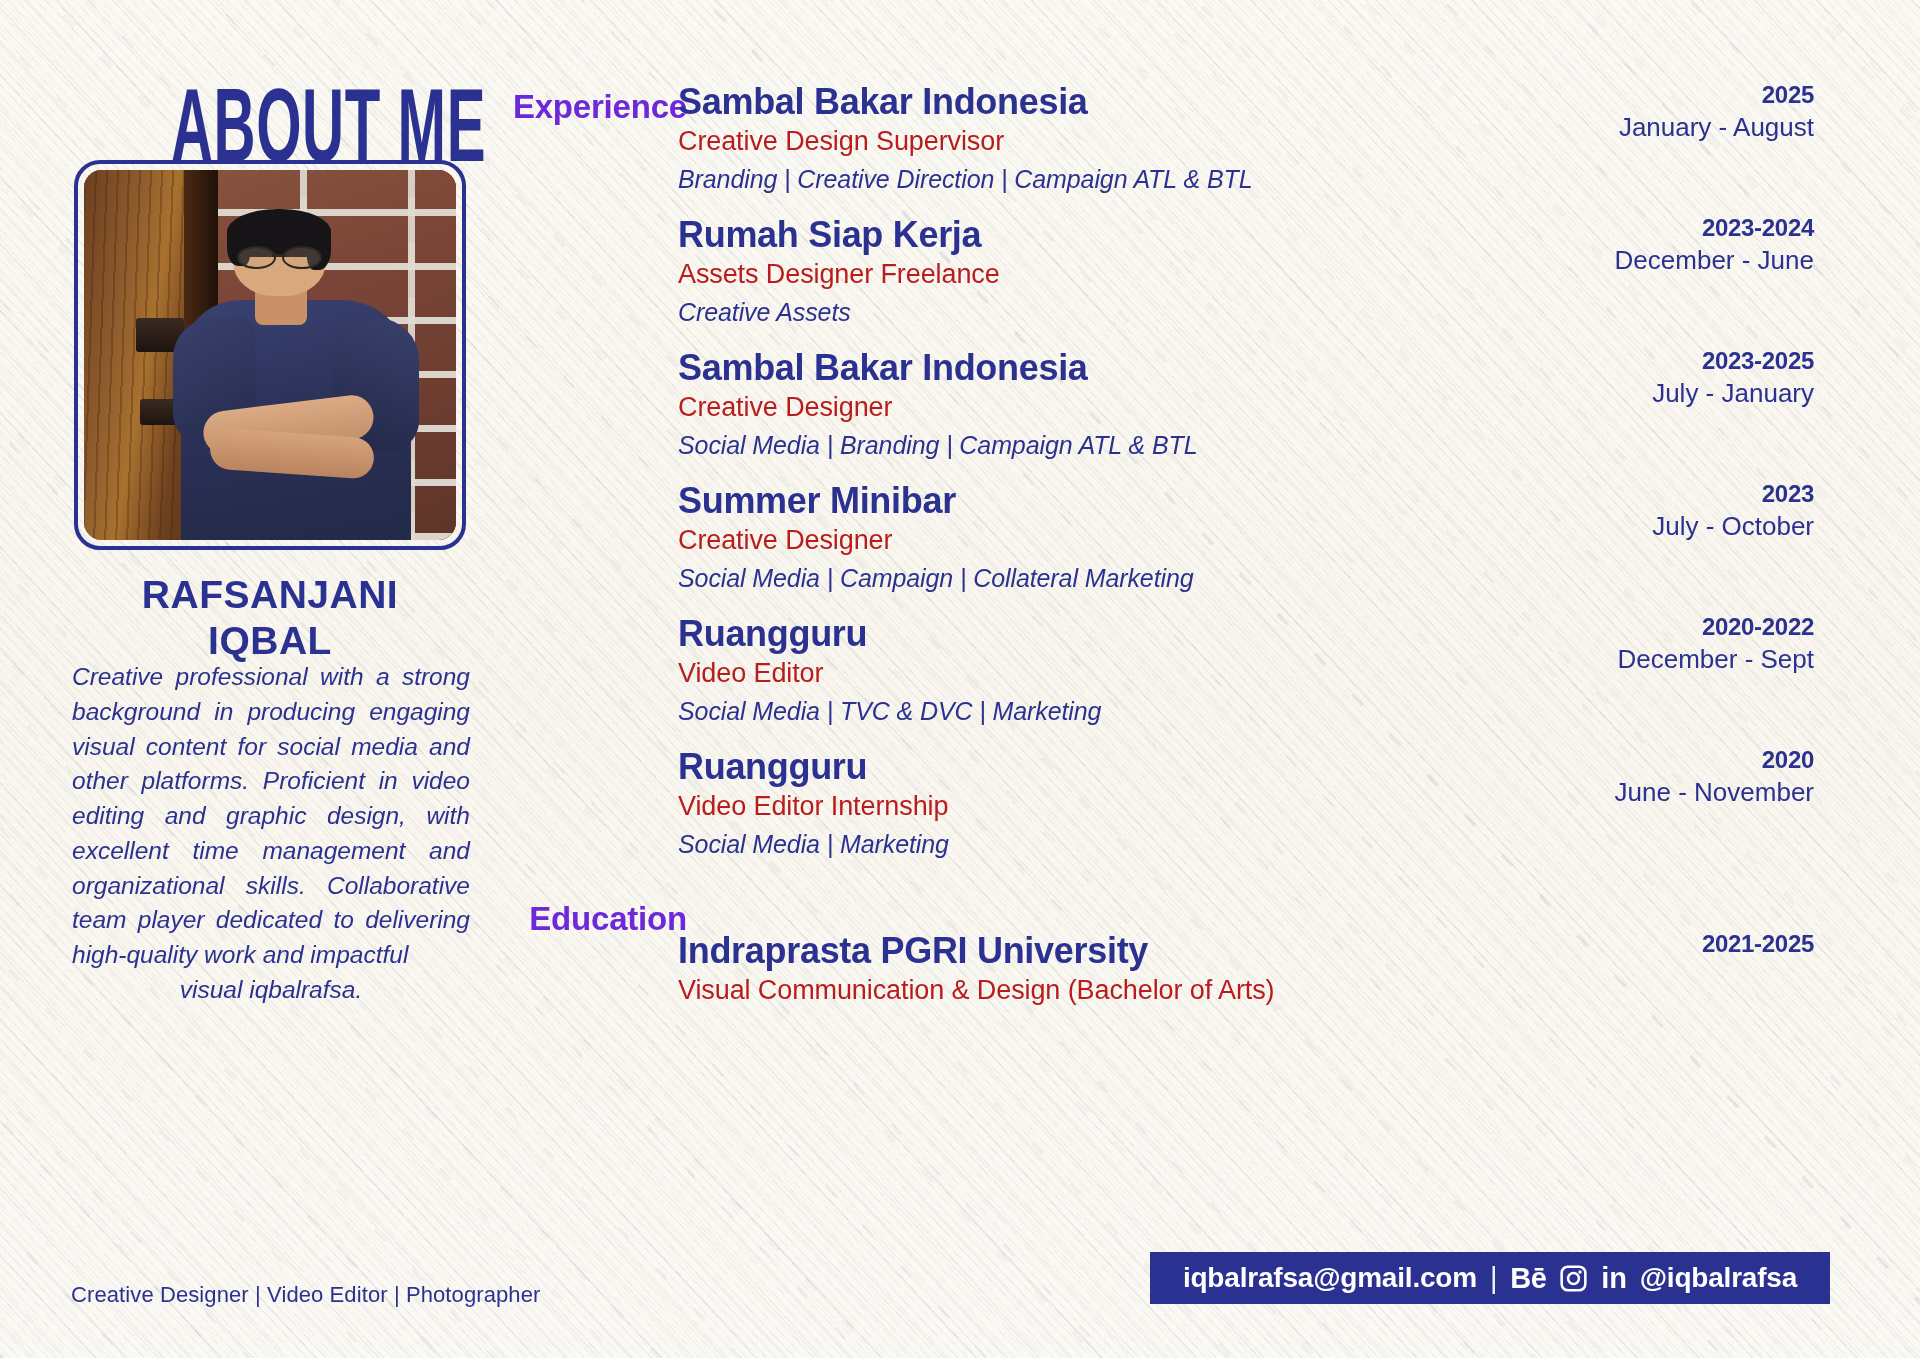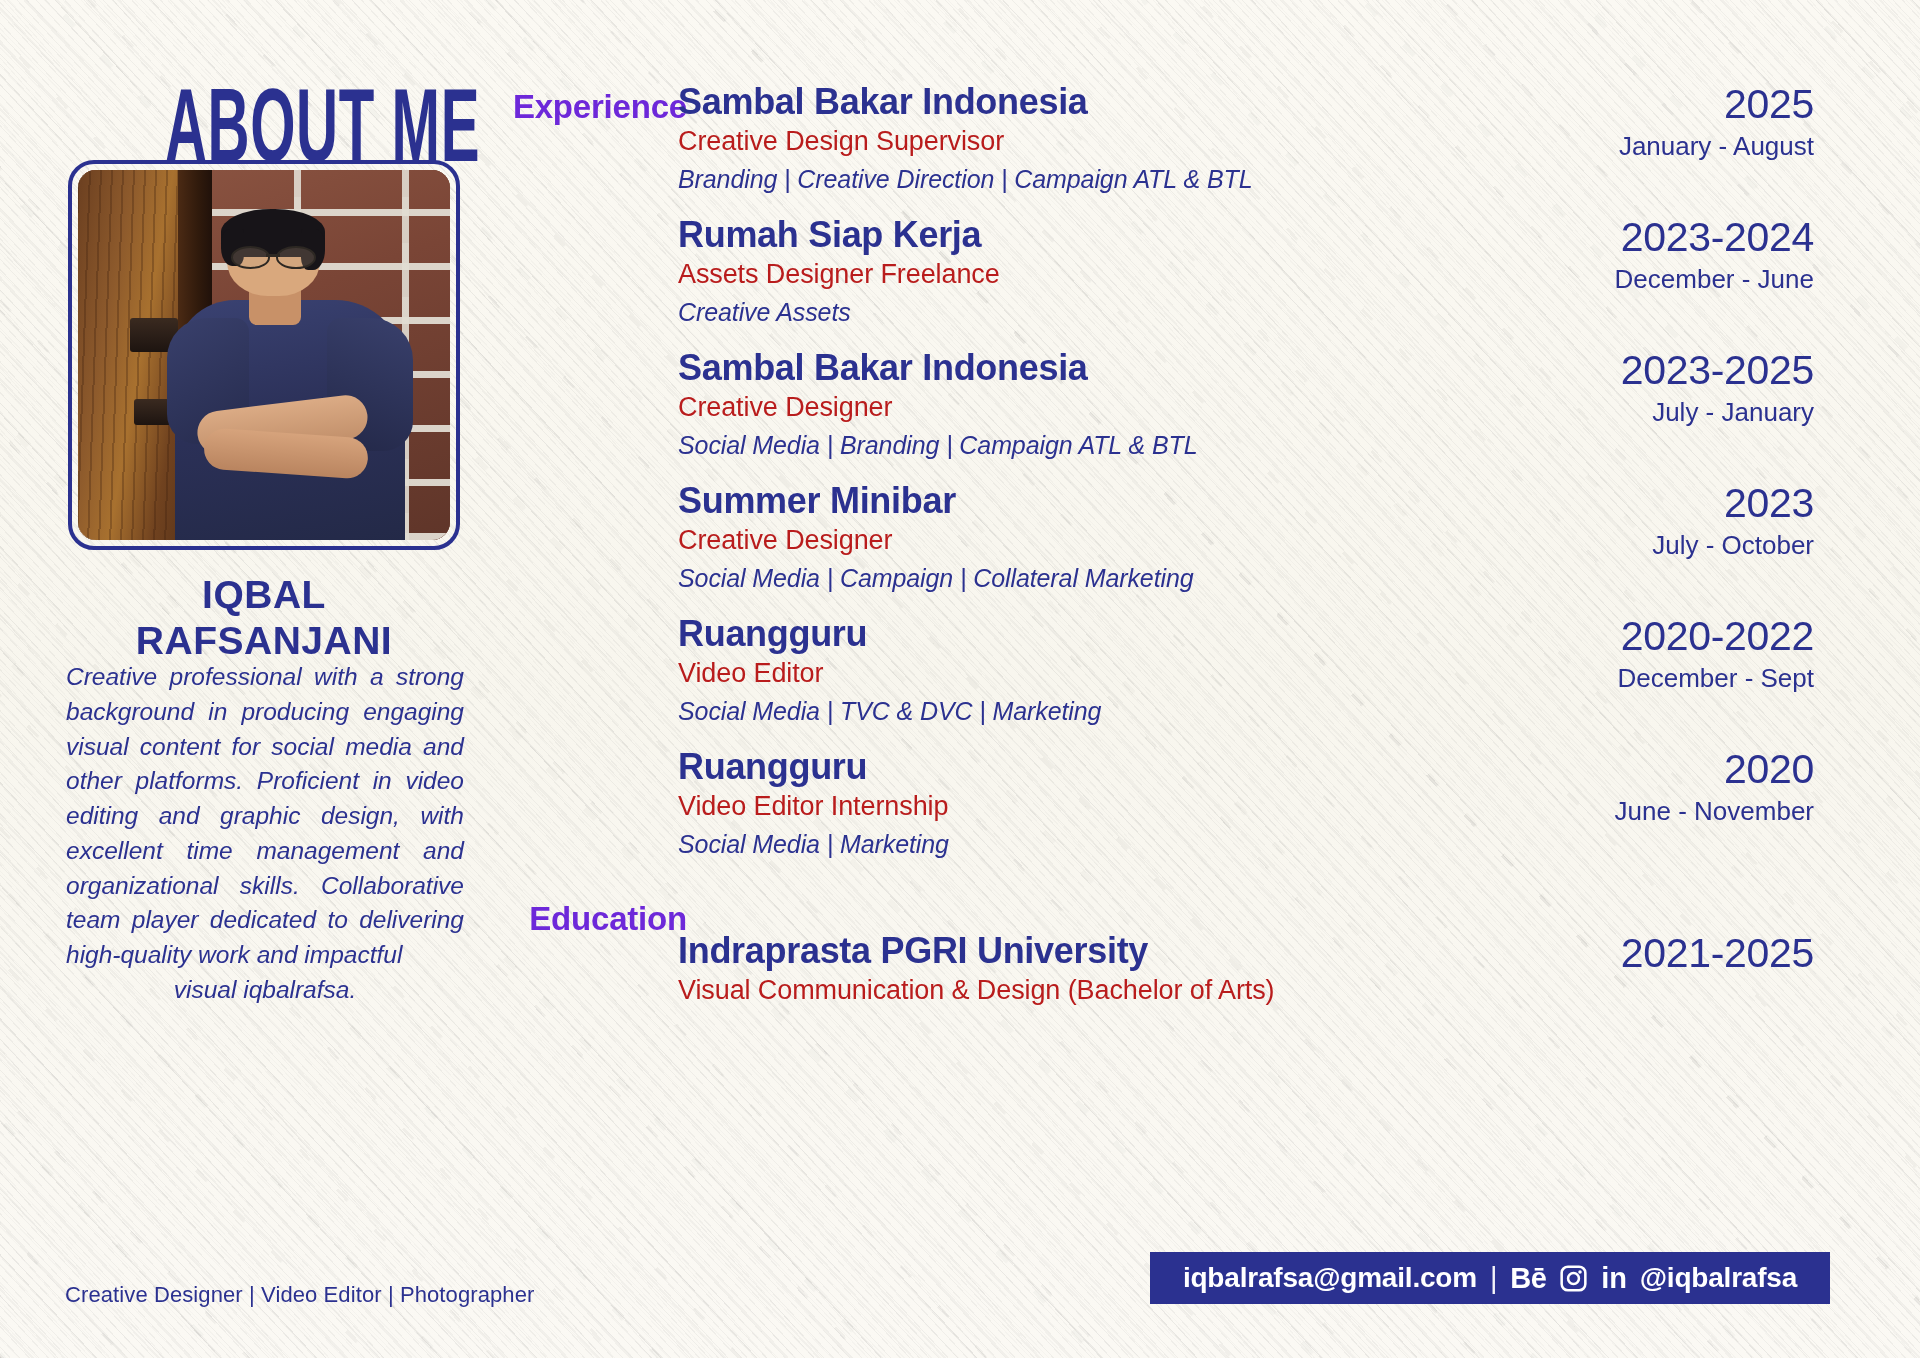--- a/index.html
+++ b/index.html
@@ -73,21 +73,21 @@
   .page {
     position: relative;
     z-index: 2;
     width: 1920px;
     height: 1358px;
   }
 
   
   .left-col {
     position: absolute;
-    left: 62px;
+    left: 68px;
     top: 0;
     width: 404px;
     height: 1358px;
   }
 
   .about-title {
     position: absolute;
     left: 103px;
     top: 78px;
     font-family: "Liberation Sans Narrow", "Liberation Sans", sans-serif;
@@ -399,22 +399,22 @@
 
   .entry-right {
     position: absolute;
     right: 90px;
     top: 0;
     width: 330px;
     text-align: right;
   }
   .entry-years {
     color: #2b3190;
-    font-weight: normal;
-    font-size: 41px;
+    font-weight: bold;
+    font-size: 24px;
     line-height: 1.12;
     letter-spacing: -0.3px;
     white-space: nowrap;
   }
   .entry-months {
     color: #2b3190;
     font-size: 26px;
     line-height: 1.3;
     margin-top: 2px;
     white-space: nowrap;
@@ -491,22 +491,22 @@
         <div class="ph-hair3"></div>
         <div class="ph-glasses">
           <div class="ph-lens l"></div>
           <div class="ph-lens r"></div>
           <div class="ph-bridge"></div>
         </div>
       </div>
     </div>
 
     <div class="name-block">
+      <div>RAFSANJANI</div>
       <div>IQBAL</div>
-      <div>RAFSANJANI</div>
     </div>
 
     <div class="bio"><span>Creative professional with a strong background in producing engaging visual content for social media and other platforms. Proficient in video editing and graphic design, with excellent time management and organizational skills. Collaborative team player dedicated to delivering high-quality work and impactful</span> <span class="lastline">visual iqbalrafsa.</span></div>
 
     <div class="left-footer">Creative Designer | Video Editor | Photographer</div>
   </div>
 
   <div class="main">
 
     <div class="section-label" id="label-experience">Experience</div>

